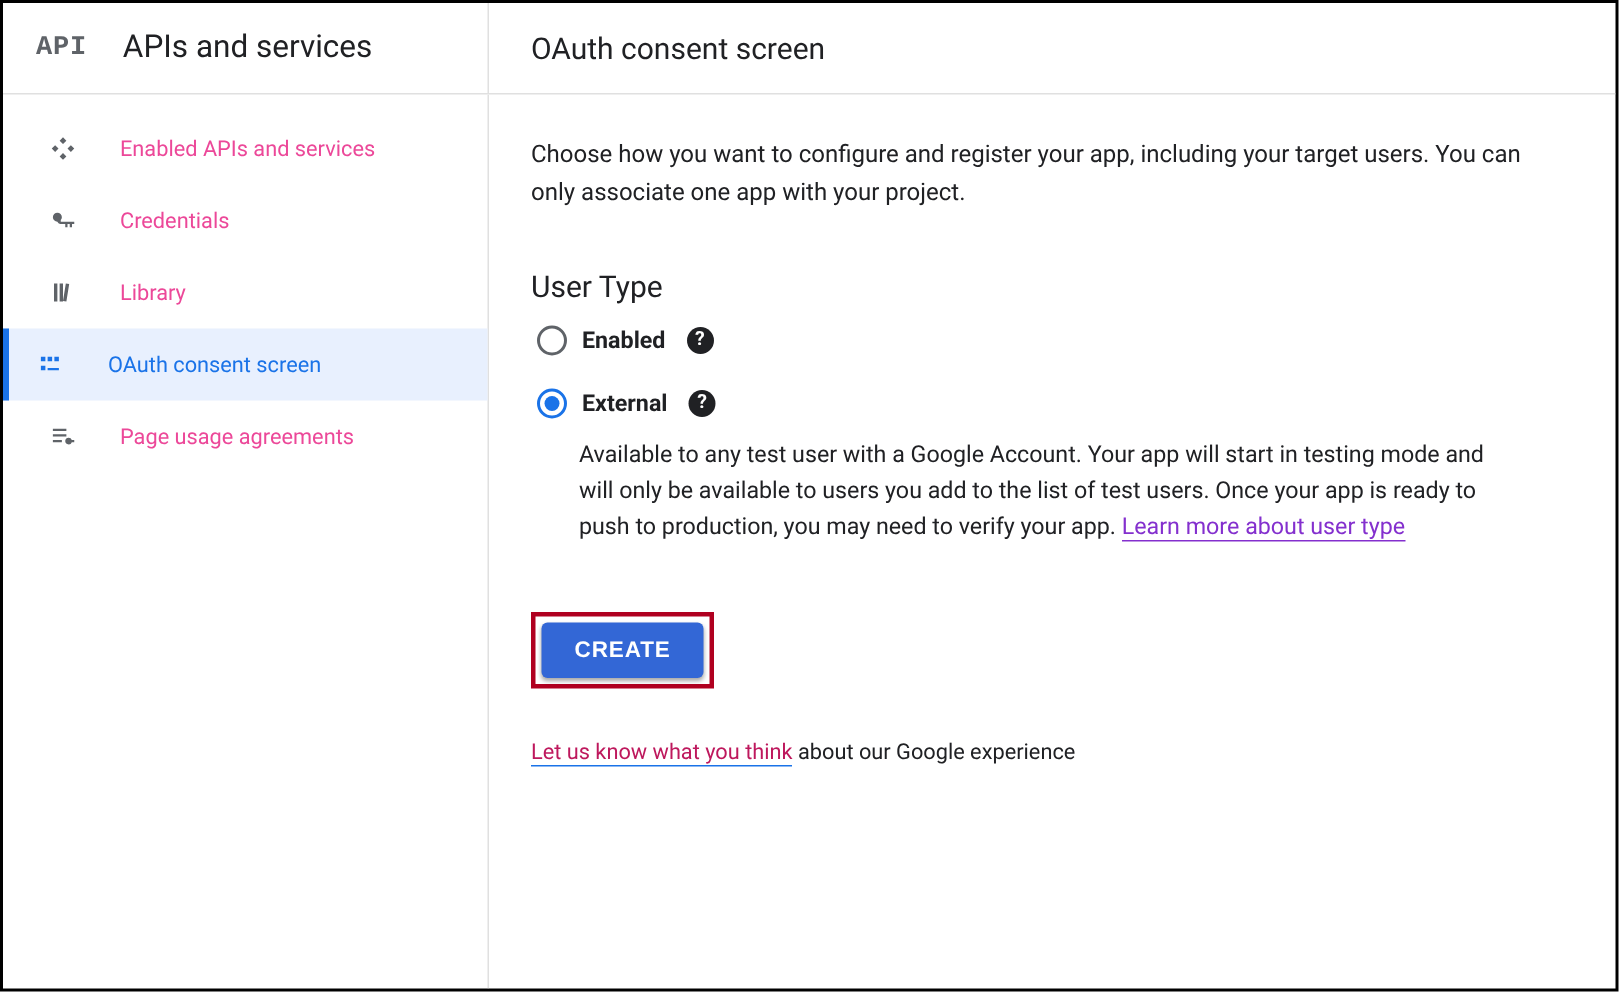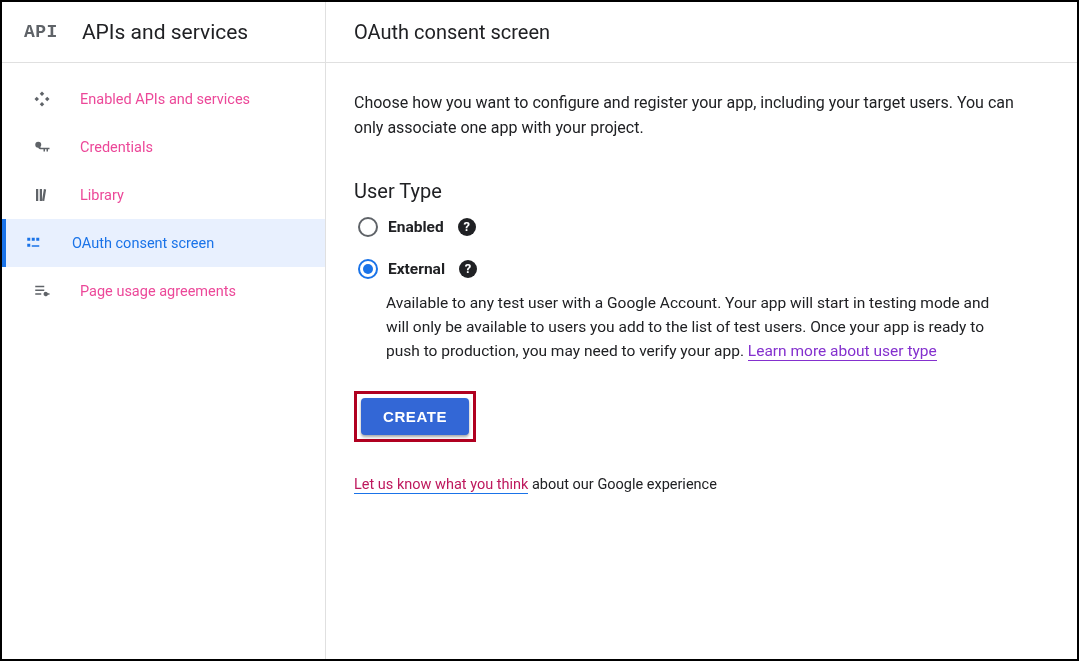--- a/index.html
+++ b/index.html
@@ -154,21 +154,21 @@
     max-width: 620px;
     color: #202124;
   }
   .learn-link {
     color: #8430ce;
     text-decoration: none;
     border-bottom: 1px solid #8430ce;
     cursor: pointer;
   }
   .create-wrap {
-    margin-top: 28px;
+    margin-top: 45px;
     display: inline-block;
     border: 3px solid #b00020;
     padding: 4px;
   }
   .create-btn {
     background: #3367d6;
     color: #fff;
     border: none;
     padding: 10px 22px;
     font-size: 15px;

